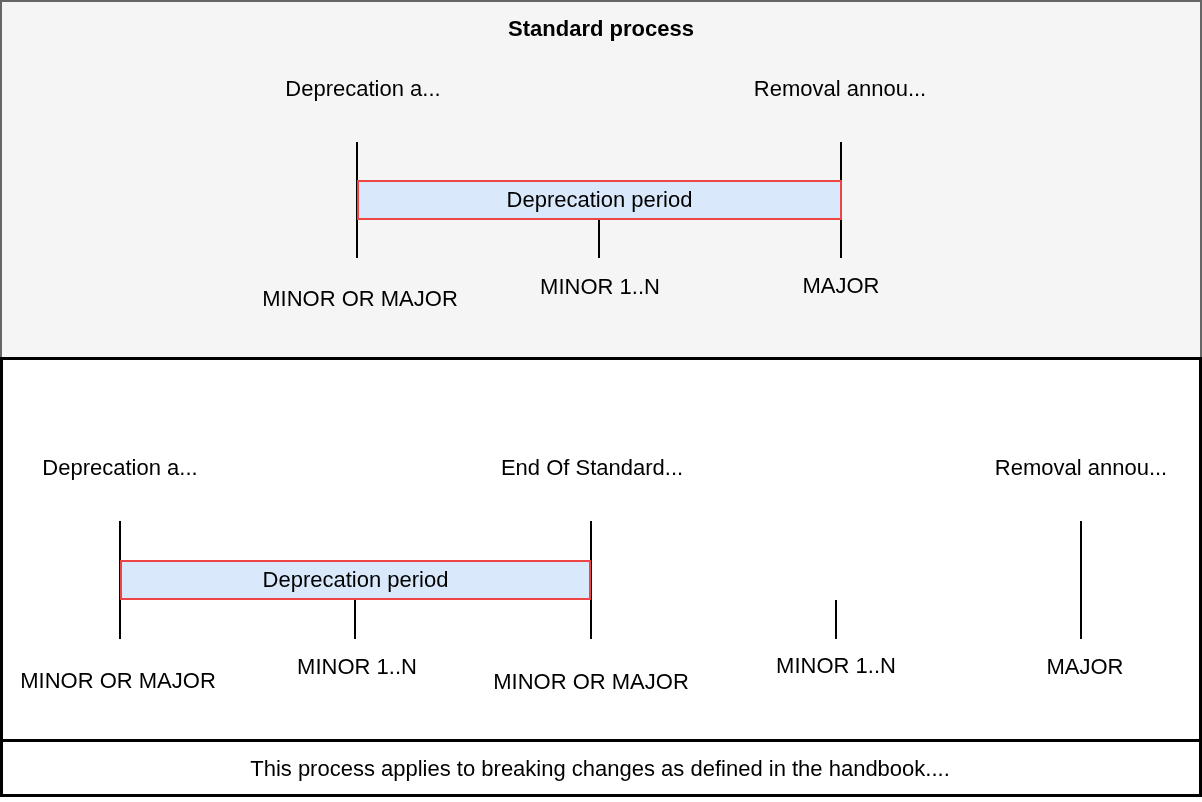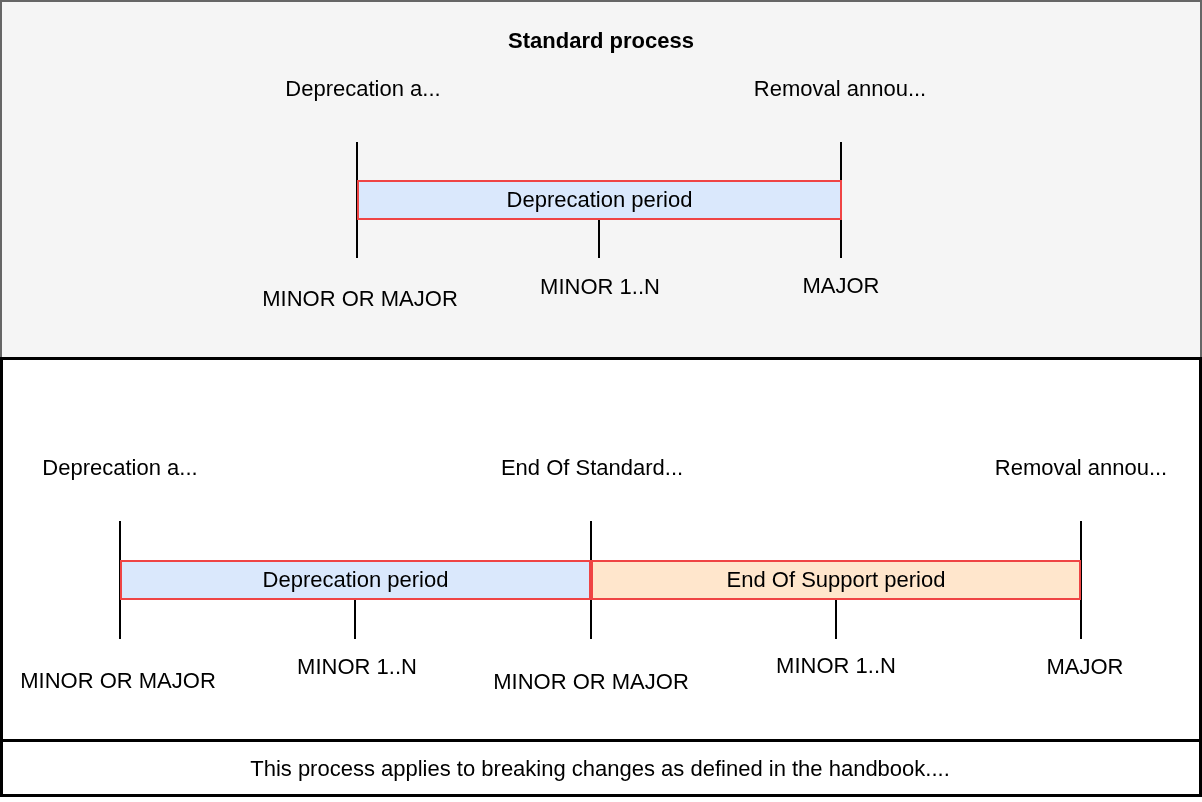--- a/index.html
+++ b/index.html
@@ -39,21 +39,21 @@
     width: 1202px; height: 58px;
     background: #ffffff;
     border: 3px solid #000000;
   }
   .txt {
     position: absolute;
     transform: translate(-50%, -50%);
     white-space: nowrap;
     text-align: center;
   }
-  .bold { font-weight: bold; margin-top: 12px; }
+  .bold { font-weight: bold; }
   .tick {
     position: absolute;
     width: 2px;
     background: #000000;
   }
   .bar {
     position: absolute;
     box-sizing: border-box;
     height: 40px;
     border: 2px solid #ef4444;
@@ -127,23 +127,20 @@
   <div class="txt b-evt-eos">End Of Standard...</div>
   <div class="txt b-evt-rem">Removal annou...</div>
 
   <div class="tick b-tick-1"></div>
   <div class="tick b-tick-2"></div>
   <div class="tick b-tick-3"></div>
 
   <div class="bar b-bar-dep" style="background-color: rgb(218, 232, 252);">
     <span class="bar-label">Deprecation period</span>
   </div>
-  <div class="bar b-bar-eos" style="background-color: rgb(255, 230, 204);">
-    <span class="bar-label">End Of Support period</span>
-  </div>
 
   <div class="tick b-tick-m1"></div>
   <div class="tick b-tick-m2"></div>
 
   <div class="txt b-ms-1">MINOR OR MAJOR</div>
   <div class="txt b-ms-2">MINOR 1..N</div>
   <div class="txt b-ms-3">MINOR OR MAJOR</div>
   <div class="txt b-ms-4">MINOR 1..N</div>
   <div class="txt b-ms-5">MAJOR</div>
 

